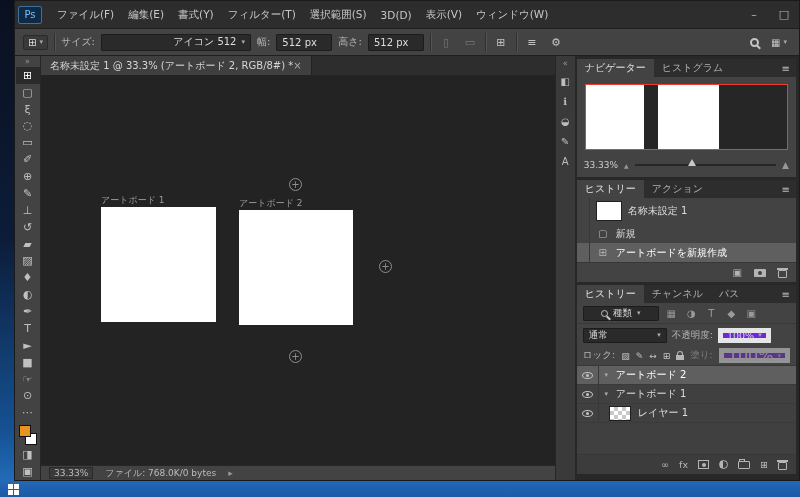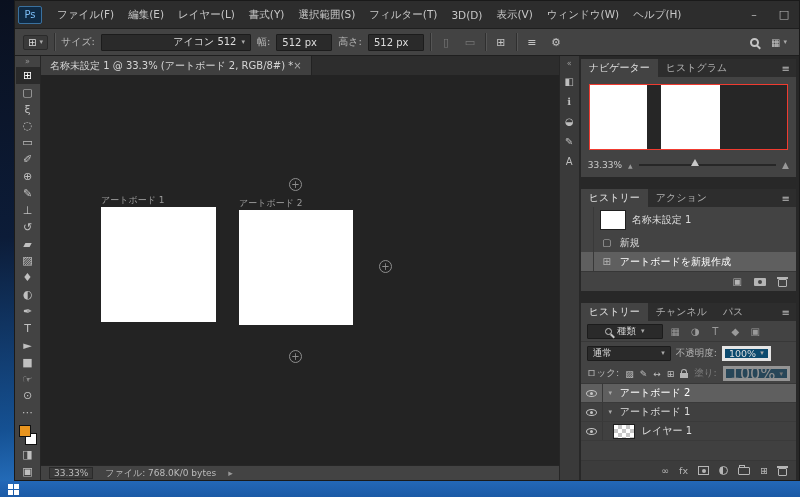--- a/index.html
+++ b/index.html
@@ -50,21 +50,21 @@
 .plus-btn{position:absolute;width:13px;height:13px;border:1px solid #8e8e8e;border-radius:50%;color:#8e8e8e;font-size:10px;line-height:11px;text-align:center}
 .plus-btn.top{left:248px;top:103px}.plus-btn.right{left:338px;top:185px}.plus-btn.bottom{left:248px;top:275px}
 .statusbar{flex:0 0 15px;background:#434343;border-top:1px solid #262626;display:flex;align-items:center;font-size:9px;color:#bbb;padding:0 8px;gap:12px}
 .status-zoom{background:#3a3a3a;border:1px solid #2a2a2a;padding:0 4px}
 .status-exp{color:#999}
 
 .icon-strip{flex:0 0 20px;background:#3a3a3a;border-left:1px solid #262626;display:flex;flex-direction:column;align-items:center;padding-top:3px;gap:7px}
 .strip-collapse{font-size:8px;color:#999}
 .strip-icon{width:16px;height:13px;display:flex;align-items:center;justify-content:center;color:#bdbdbd;font-size:10px}
 
-.panels{flex:0 0 215px;background:#282828;display:flex;flex-direction:column;padding:3px 3px 0 2px;gap:12px}
+.panels{flex:0 0 215px;background:#282828;display:flex;flex-direction:column;padding:3px 3px 6px 2px;gap:3px}
 .panel{background:#434343;display:flex;flex-direction:column;overflow:hidden}
 .panel-tabs{flex:0 0 18px;background:#2d2d2d;display:flex;align-items:stretch}
 .ptab{padding:0 8px;display:flex;align-items:center;font-size:10px;color:#b0b0b0}
 .ptab.active{background:#434343;color:#e2e2e2}
 .pmenu{margin-left:auto;padding:0 6px;display:flex;align-items:center;color:#bbb;font-size:10px}
 
 .nav-body{height:100px;position:relative}
 .nav-preview{position:absolute;left:8px;top:7px;right:8px;height:66px;background:#262626;border:1px solid #f03b30;display:flex}
 .nb{height:100%}.nb.w1{width:29%;background:#fff}.nb.g1{width:7%;background:#262626}.nb.w2{width:30%;background:#fff}.nb.g2{width:34%;background:#262626}
 .nav-zoomrow{position:absolute;left:7px;right:7px;bottom:5px;height:14px;display:flex;align-items:center;gap:6px;font-size:9px;color:#ccc}
@@ -82,21 +82,21 @@
 .hist-ic{color:#b5b5b5;font-size:10px;width:14px;text-align:center}
 .hist-footer{height:20px;display:flex;align-items:center;justify-content:flex-end;gap:12px;padding:0 9px;border-top:1px solid #373737;font-size:10px;color:#b5b5b5}
 
 .panel.layers{flex:1}
 .lyr-filter{flex:0 0 21px;display:flex;align-items:center;gap:5px;padding:0 6px;border-bottom:1px solid #383838;font-size:9.5px}
 .filter-dd{width:76px;justify-content:center;height:15px}
 .f-ic{width:15px;text-align:center;color:#9a9a9a;font-size:10px}
 .lyr-blend{flex:0 0 22px;display:flex;align-items:center;gap:5px;padding:0 6px;font-size:9.5px}
 .blend-dd{width:84px;justify-content:space-between;height:15px}
 .lbl{color:#b5b5b5;font-size:9.5px}
-.val{background:#0c4a6e;border:3px solid #e5e5e5;height:15px;display:flex;align-items:center;gap:4px;padding:0 4px;color:#ddd}
+.val{background:#6d28d9;border:5px solid #e5e5e5;height:15px;display:flex;align-items:center;gap:4px;padding:0 4px;color:#ddd}
 .val.dim,.lbl.dim{opacity:.5}
 .lyr-lock{flex:0 0 20px;display:flex;align-items:center;gap:6px;padding:0 6px;border-bottom:1px solid #383838}
 .l-ic{color:#c0c0c0;font-size:9px}
 .lbl.right{margin-left:auto}
 .lyr-list{flex:1;background:#404040;display:flex;flex-direction:column}
 .lyr-row{flex:0 0 19px;display:flex;align-items:center;font-size:10px;color:#ddd;border-bottom:1px solid #3a3a3a}
 .lyr-row.selected{background:#5f5f5f;color:#fff}
 .eye-cell{flex:0 0 22px;height:100%;border-right:1px solid #383838;display:flex;align-items:center;justify-content:center}
 .chev{width:15px;text-align:center;color:#aaa;font-size:7px}
 .lyr-name{padding-left:2px}
@@ -132,28 +132,26 @@
 <body>
 
 <div id="screen">
   <div class="window">
 
     <div class="titlebar">
       <div class="ps-logo">Ps</div>
       <div class="menubar">
         <div class="menu-item">ファイル(F)</div>
         <div class="menu-item">編集(E)</div>
-        <div class="menu-item">レイヤー(L)</div>
         <div class="menu-item">書式(Y)</div>
+        <div class="menu-item">フィルター(T)</div>
         <div class="menu-item">選択範囲(S)</div>
-        <div class="menu-item">フィルター(T)</div>
         <div class="menu-item">3D(D)</div>
         <div class="menu-item">表示(V)</div>
         <div class="menu-item">ウィンドウ(W)</div>
-        <div class="menu-item">ヘルプ(H)</div>
       </div>
       <div class="win-controls">
         <div class="win-btn">–</div>
         <div class="win-btn">□</div>
 
       </div>
     </div>
 
     <div class="optionsbar">
       <div class="tool-preset">

